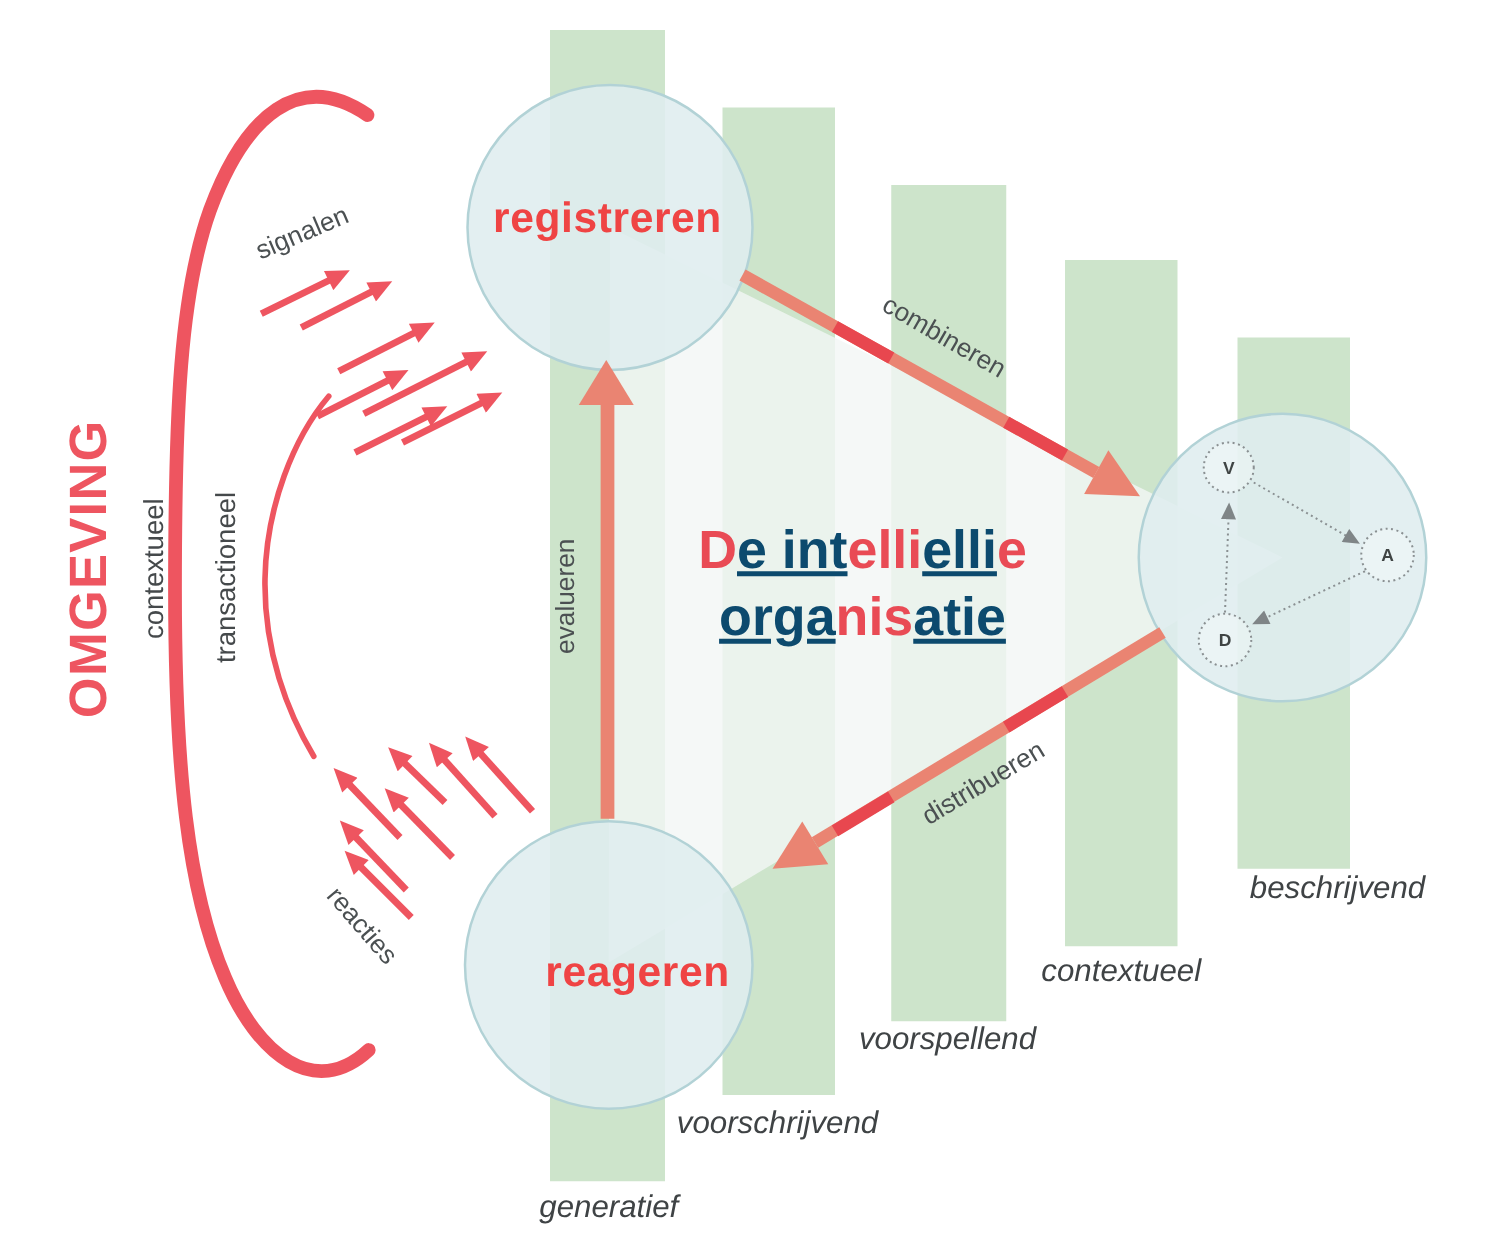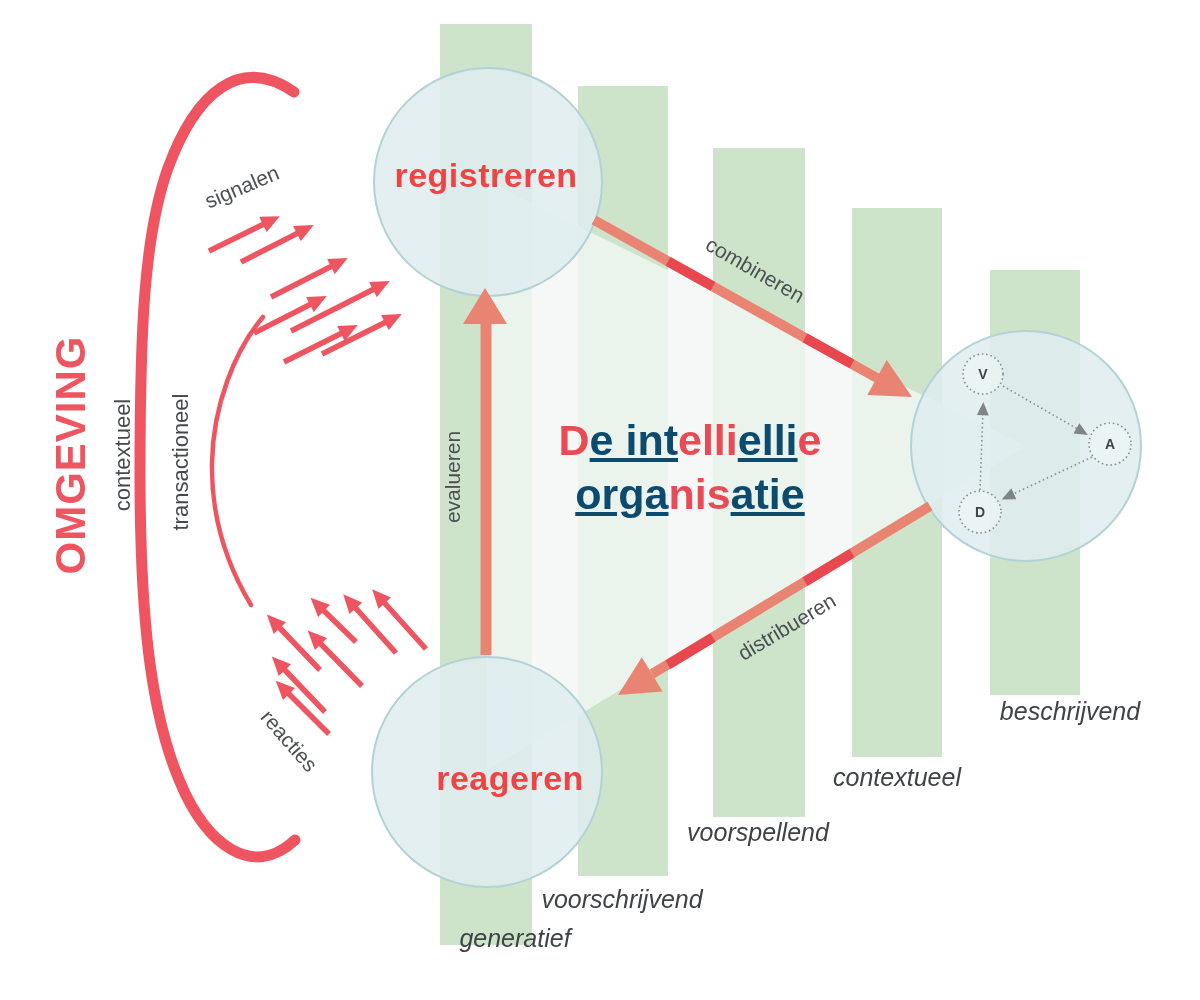--- a/index.html
+++ b/index.html
@@ -130,19 +130,19 @@
 
   <div class="flow-label" style="left:755px;top:270px;transform:translate(-50%,-50%) rotate(30deg);">combineren</div>
   <div class="flow-label" style="left:787px;top:627px;transform:translate(-50%,-50%) rotate(-31deg);">distribueren</div>
   <div class="flow-label rot-n90" style="left:453px;top:477px;">evalueren</div>
 
   <div class="title">
     <div><span class="seg-r">D</span><span class="seg-s">e int</span><span class="seg-r">elli</span><span class="seg-s">elli</span><span class="seg-r">e</span></div>
     <div><span class="seg-s">orga</span><span class="seg-r">nis</span><span class="seg-s">atie</span></div>
   </div>
 
-  <div class="analytics-label" style="left:487px;top:938px;margin-left:28px;">generatief</div>
+  <div class="analytics-label" style="left:487px;top:966px;">generatief</div>
   <div class="analytics-label" style="left:622px;top:899px;text-align:center;">voorschrijvend</div>
   <div class="analytics-label" style="left:758px;top:832px;">voorspellend</div>
   <div class="analytics-label" style="left:897px;top:777px;">contextueel</div>
   <div class="analytics-label" style="left:1038px;top:711px;margin-left:32px;">beschrijvend</div>
 
 </div>
 
 </body></html>

